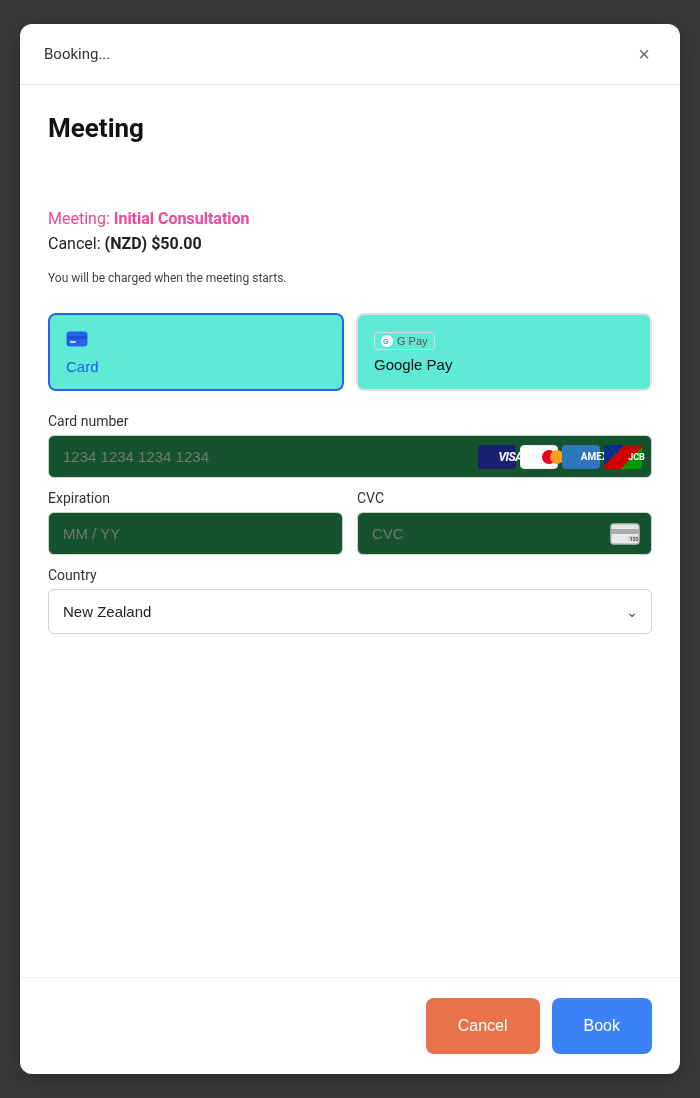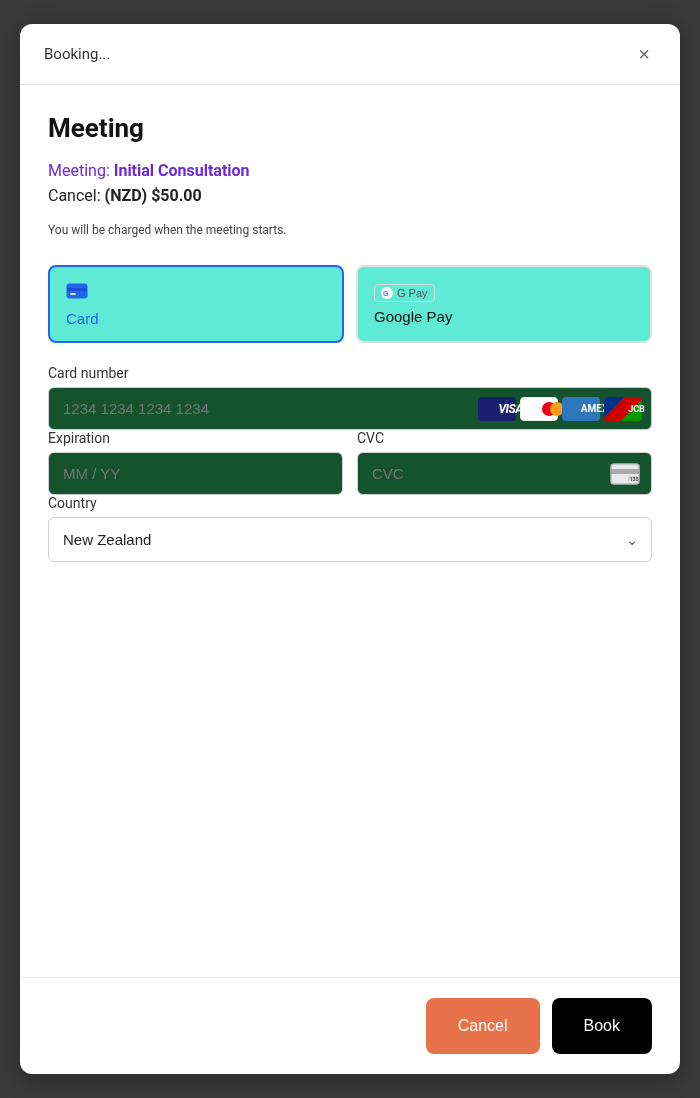--- a/index.html
+++ b/index.html
@@ -51,21 +51,22 @@
     }
     .section-title {
       font-size: 26px;
       font-weight: 700;
       color: #111;
       margin-bottom: 18px;
     }
     .meeting-info {
       margin-bottom: 6px;
       font-size: 16px;
-      color: #6d28d9;
+      color: #ec4899;
+      margin-top: 48px;
     }
     .meeting-info .bold {
       font-weight: 700;
     }
     .price-info {
       font-size: 16px;
       color: #222;
       margin-bottom: 18px;
     }
     .price-info .bold {
@@ -116,21 +117,21 @@
       align-items: center;
       border: 1px solid #dadada;
       border-radius: 4px;
       padding: 2px 6px;
       font-size: 11px;
       color: #555;
       gap: 2px;
       font-weight: 500;
     }
     .form-group {
-      margin-bottom: 0;
+      margin-bottom: 12px;
     }
     .form-label {
       font-size: 14px;
       color: #333;
       margin-bottom: 6px;
       display: block;
     }
     .form-input {
       width: 100%;
       border: 1px solid #d0d0d0;
@@ -264,21 +265,21 @@
       font-size: 16px;
       font-weight: 500;
       border: none;
       cursor: pointer;
     }
     .btn-cancel {
       background: #e8734a;
       color: #fff;
     }
     .btn-book {
-      background: #000000;
+      background: #3b82f6;
       color: #fff;
     }
     .spacer {
       flex: 1;
     }
   </style>
 </head>
 <body>
 
 <div class="modal">

